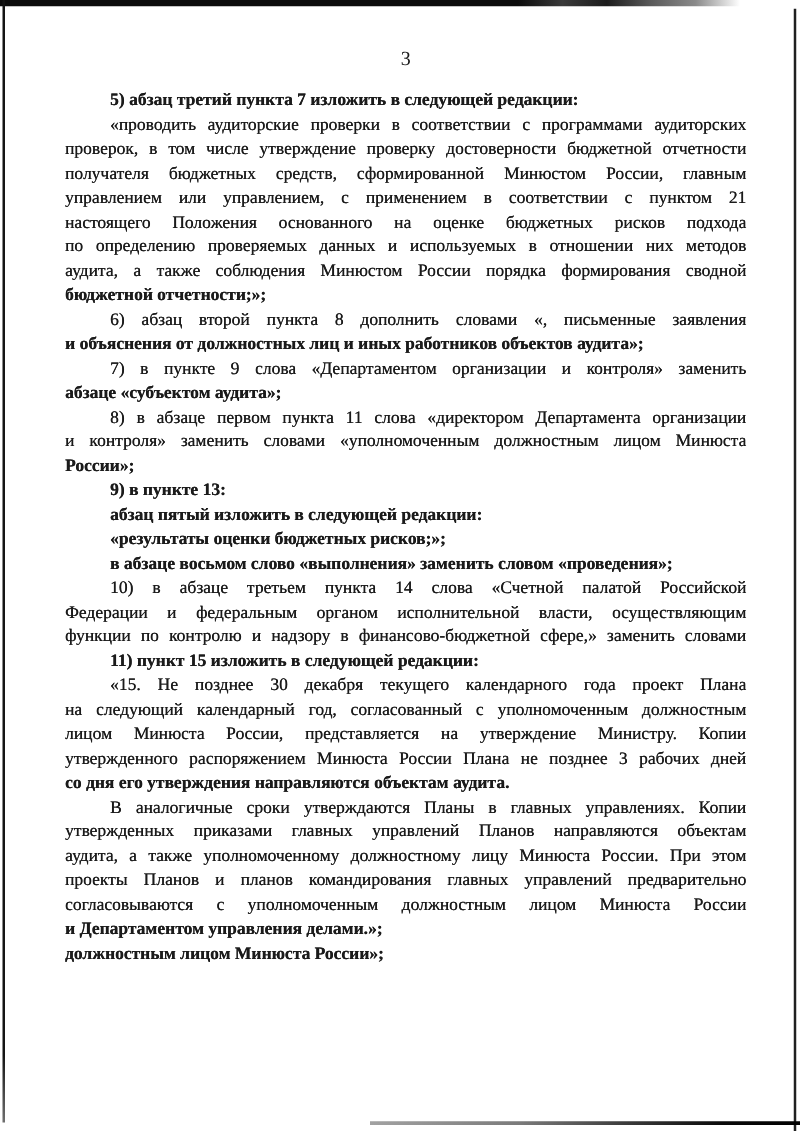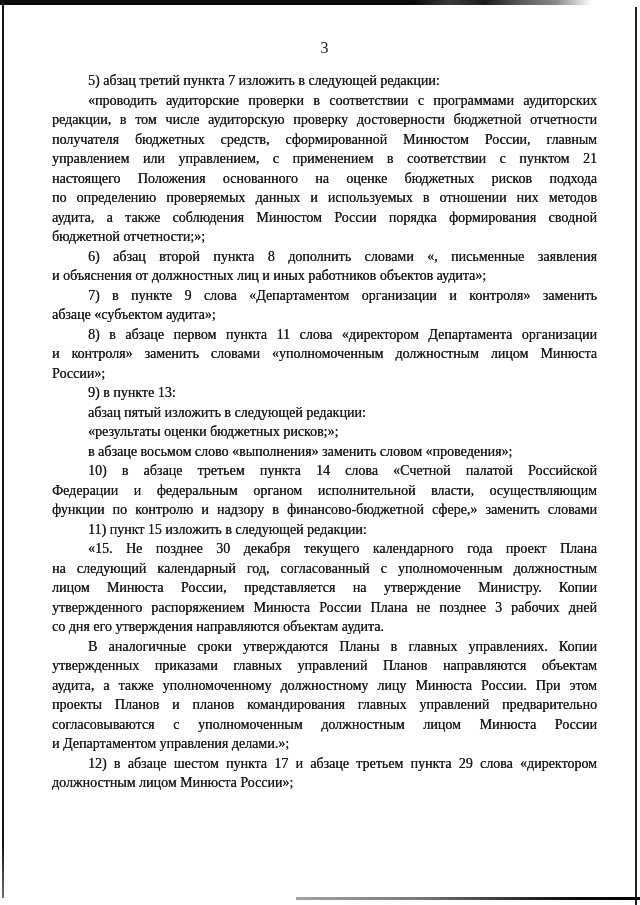--- a/index.html
+++ b/index.html
@@ -54,40 +54,41 @@
   }
   .line {
     height: 19.5px;
     line-height: 19.5px;
     overflow: hidden;
     text-align: justify;
     text-align-last: justify;
   }
   .line.last {
     text-align-last: left;
+    font-weight: bold;
   }
   .line.indent {
     text-indent: 36px;
   }
 </style>
 </head>
 <body>
 
 <div class="page">
   <div class="top-border"></div>
   <div class="left-border"></div>
   <div class="right-border"></div>
   <div class="bottom-border"></div>
 
   <div class="page-number">3</div>
 
   <div class="text-block">
       <div class="line indent last">5) абзац третий пункта 7 изложить в следующей редакции:</div>
       <div class="line indent">«проводить аудиторские проверки в соответствии с программами аудиторских</div>
-      <div class="line">редакции, в том числе аудиторскую проверку достоверности бюджетной отчетности</div>
+      <div class="line">проверок, в том числе утверждение проверку достоверности бюджетной отчетности</div>
       <div class="line">получателя бюджетных средств, сформированной Минюстом России, главным</div>
       <div class="line">управлением или управлением, с применением в соответствии с пунктом 21</div>
       <div class="line">настоящего Положения основанного на оценке бюджетных рисков подхода</div>
       <div class="line">по определению проверяемых данных и используемых в отношении них методов</div>
       <div class="line">аудита, а также соблюдения Минюстом России порядка формирования сводной</div>
       <div class="line last">бюджетной отчетности;»;</div>
       <div class="line indent">6) абзац второй пункта 8 дополнить словами «, письменные заявления</div>
       <div class="line last">и объяснения от должностных лиц и иных работников объектов аудита»;</div>
       <div class="line indent">7) в пункте 9 слова «Департаментом организации и контроля» заменить</div>
       <div class="line last">абзаце «субъектом аудита»;</div>
@@ -106,16 +107,15 @@
       <div class="line">на следующий календарный год, согласованный с уполномоченным должностным</div>
       <div class="line">лицом Минюста России, представляется на утверждение Министру. Копии</div>
       <div class="line">утвержденного распоряжением Минюста России Плана не позднее 3 рабочих дней</div>
       <div class="line last">со дня его утверждения направляются объектам аудита.</div>
       <div class="line indent">В аналогичные сроки утверждаются Планы в главных управлениях. Копии</div>
       <div class="line">утвержденных приказами главных управлений Планов направляются объектам</div>
       <div class="line">аудита, а также уполномоченному должностному лицу Минюста России. При этом</div>
       <div class="line">проекты Планов и планов командирования главных управлений предварительно</div>
       <div class="line">согласовываются с уполномоченным должностным лицом Минюста России</div>
       <div class="line last">и Департаментом управления делами.»;</div>
-      <div class="line indent">12) в абзаце шестом пункта 17 и абзаце третьем пункта 29 слова «директором</div>
       <div class="line last">должностным лицом Минюста России»;</div>
     </div>
 </div>
 
 </body></html>

